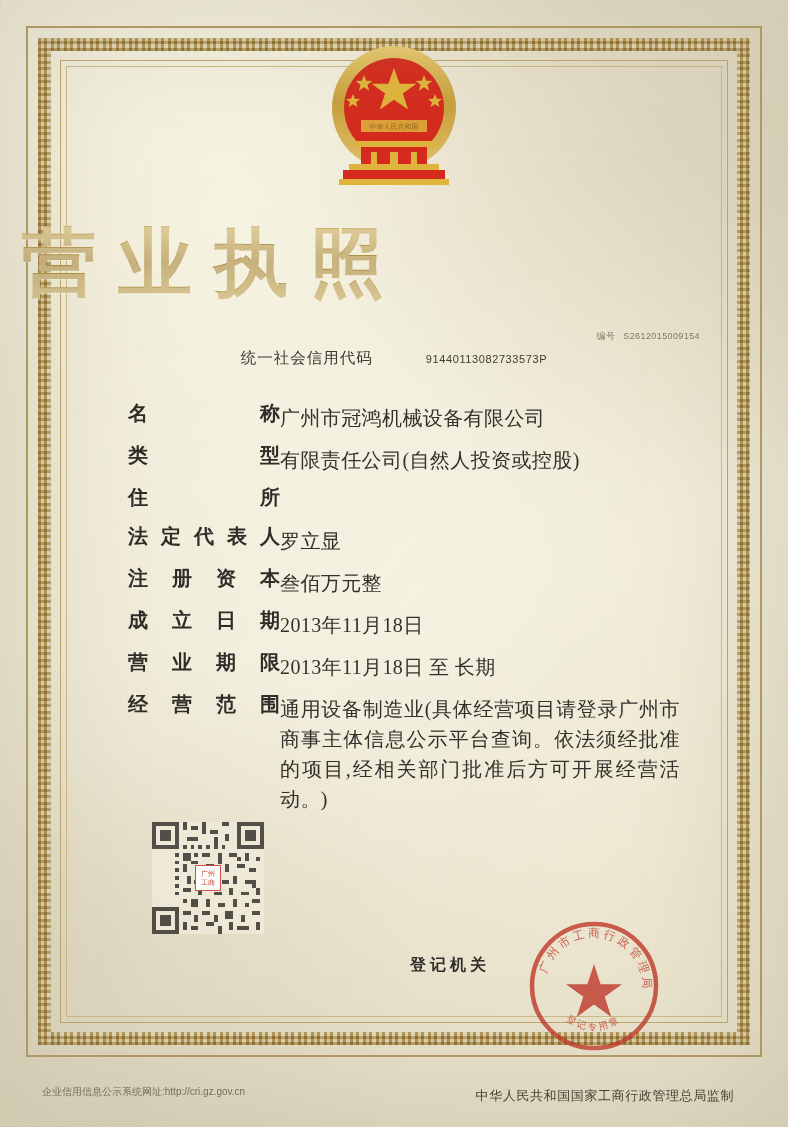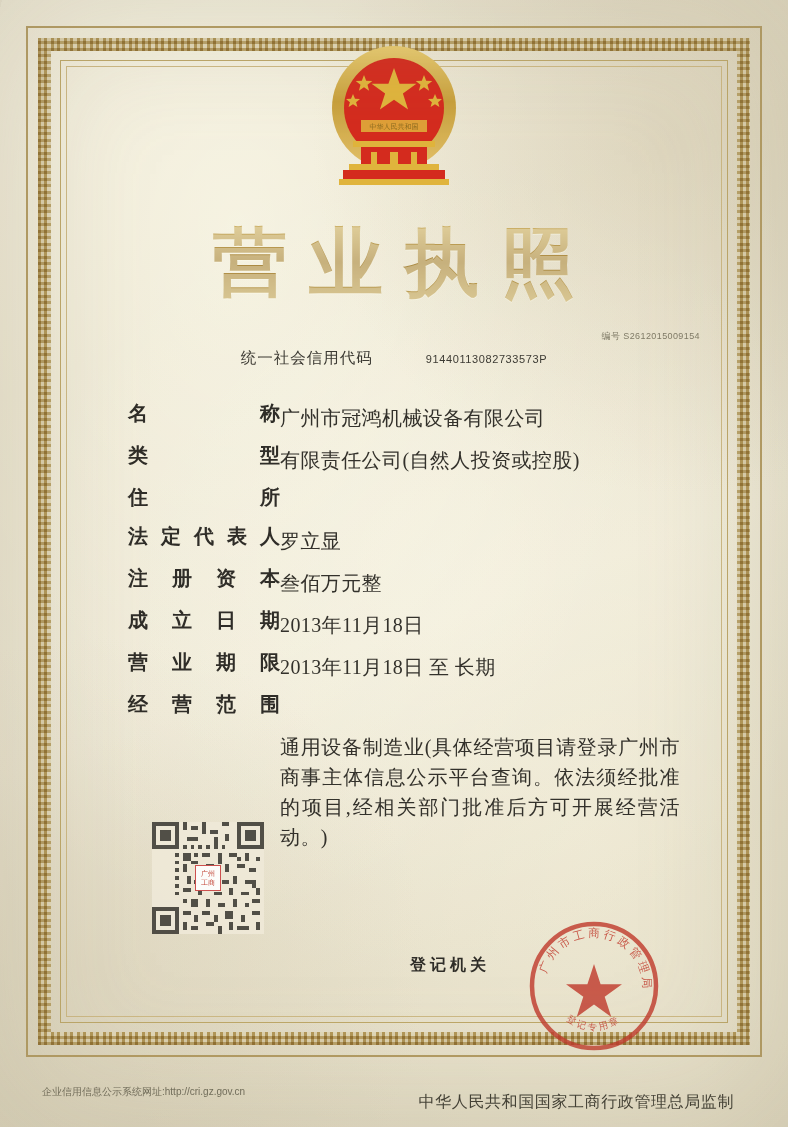--- a/index.html
+++ b/index.html
@@ -91,21 +91,20 @@
     transform: translateX(-50%);
     width: 190px;
     height: 175px;
   }
 
   
   .title {
     position: absolute;
     top: 214px;
     left: 0; right: 0;
-    text-align: center;
     font-family: "DejaVu Serif", "Liberation Serif", serif;
     font-size: 74px;
     font-weight: bold;
     letter-spacing: 22px;
     text-indent: 22px;
     color: #b89a4e;
     background: linear-gradient(180deg, #d9c078 0%, #a9873f 48%, #cbb068 100%);
     -webkit-background-clip: text;
     background-clip: text;
     -webkit-text-fill-color: transparent;
@@ -115,21 +114,21 @@
   
   .serial {
     position: absolute;
     top: 330px;
     right: 88px;
     font-family: "Liberation Sans", sans-serif;
     font-size: 9px;
     color: #7f7a66;
     letter-spacing: .4px;
   }
-  .serial .serial-label { }
+  .serial .serial-label { margin-right: 5px; }
 
   
   .credit-line {
     position: absolute;
     top: 348px;
     left: 0; right: 0;
     display: flex;
     justify-content: center;
     align-items: baseline;
     gap: 53px;
@@ -170,21 +169,20 @@
   .row .value {
     font-size: 20px;
     color: #33312b;
     line-height: 1.5;
     padding-top: 3px;
     letter-spacing: .4px;
   }
   .row.scope .value {
     max-width: 400px;
     text-align: justify;
-    margin-top: 38px;
   }
   .row.scope { margin-top: 6px; }
 
   
   .qr {
     position: absolute;
     left: 152px;
     top: 822px;
     width: 112px;
     height: 112px;
@@ -242,22 +240,22 @@
     position: absolute;
     left: 42px;
     bottom: 28px;
     font-size: 10px;
     color: #6e6a59;
     font-family: "Liberation Sans", sans-serif;
   }
   .footer-right {
     position: absolute;
     right: 54px;
-    bottom: 14px;
-    font-size: 16px;
+    bottom: 22px;
+    font-size: 13px;
     color: #3a382f;
     letter-spacing: .6px;
   }
 </style>
 </head>
 <body>
 
 <div class="page">
   <div class="paper-noise"></div>
 

